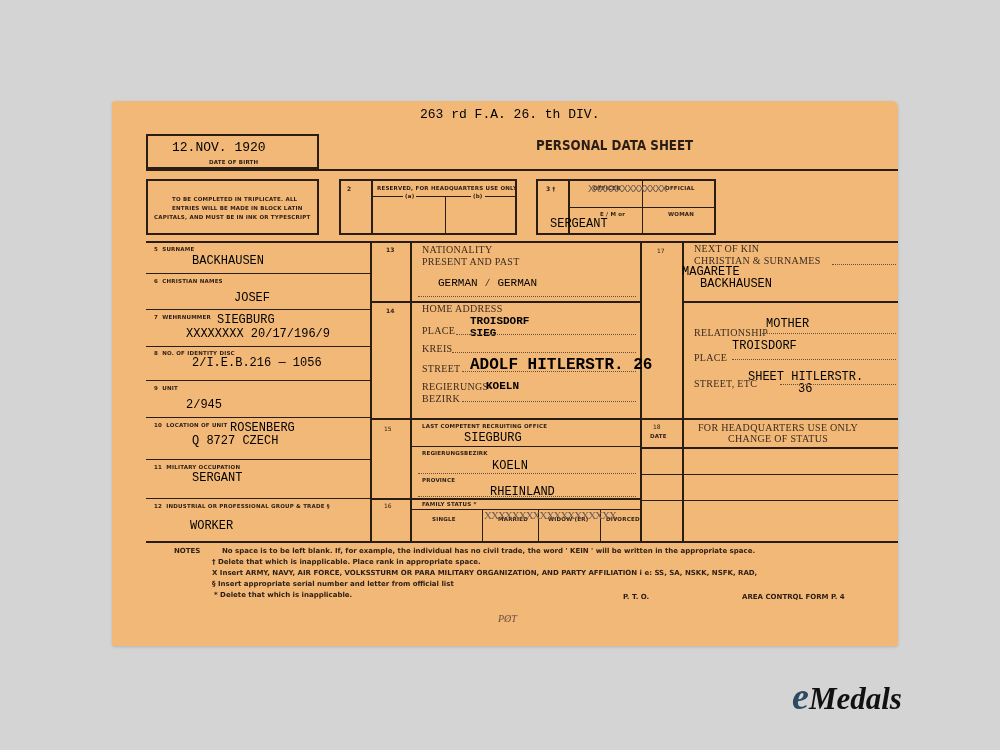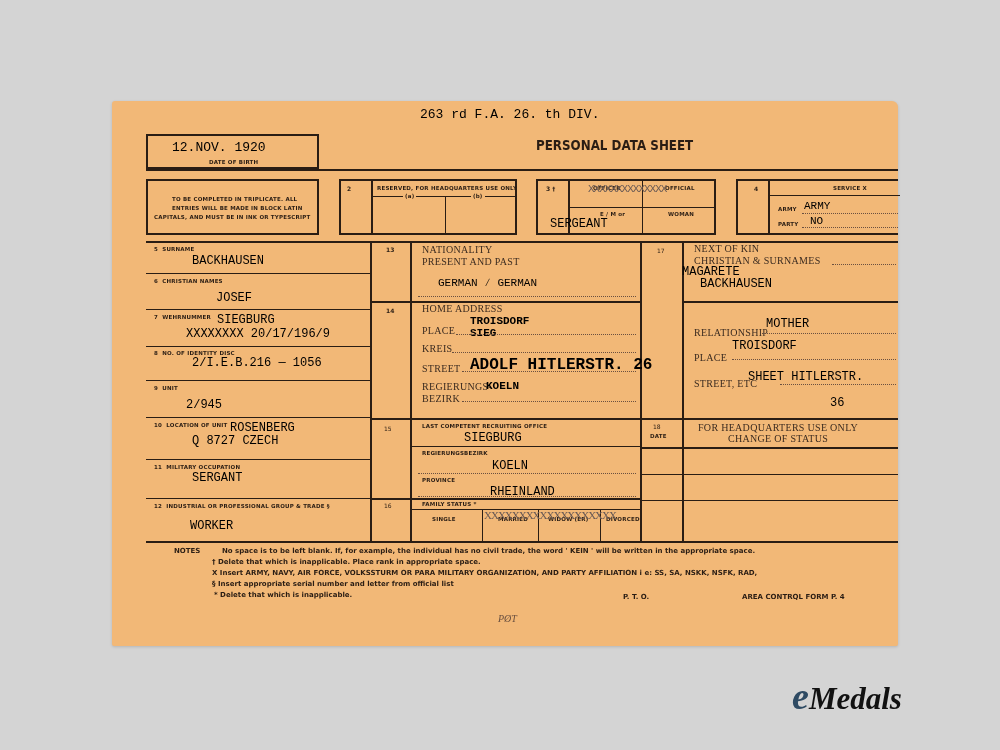--- a/index.html
+++ b/index.html
@@ -62,50 +62,38 @@
     <div class="vl thin" style="left:104px;top:0;height:52px;"></div>
     <div class="hl thin" style="left:32px;top:26px;width:144px;"></div>
     <div class="abs lbl" style="left:55px;top:4px;">OFFICER</div>
     <div class="abs lbl" style="left:127px;top:4px;">OFFICIAL</div>
     <div class="abs xx" style="left:50px;top:2px;">XXXXXXXXXXXXXX</div>
     <div class="abs lbl" style="left:62px;top:30px;">E / M or</div>
     <div class="abs lbl" style="left:130px;top:30px;">WOMAN</div>
     <div class="abs tw" style="left:12px;top:36px;">SERGEANT</div>
   </div>
 
-  <div class="box" style="left:624px;top:78px;width:162px;height:56px;border-right:none;">
-    <div class="abs num" style="left:16px;top:4px;">4</div>
-    <div class="vl" style="left:30px;top:0;height:52px;"></div>
-    <div class="abs lbl" style="left:95px;top:4px;">SERVICE X</div>
-    <div class="hl thin" style="left:32px;top:14px;width:130px;"></div>
-    <div class="abs lbl" style="left:40px;top:25px;">ARMY</div>
-    <div class="abs tw" style="left:66px;top:19px;font-size:11px;">ARMY</div>
-    <div class="dot" style="left:64px;top:32px;width:96px;"></div>
-    <div class="abs lbl" style="left:40px;top:40px;">PARTY</div>
-    <div class="abs tw" style="left:72px;top:34px;font-size:11px;">NO</div>
-    <div class="dot" style="left:64px;top:46px;width:96px;"></div>
-  </div>
 
   <div class="hl" style="left:34px;top:140px;width:752px;"></div>
   <div class="hl" style="left:34px;top:440px;width:752px;"></div>
 
   <div class="vl" style="left:258px;top:140px;height:300px;"></div>
   <div class="hl thin" style="left:34px;top:172px;width:224px;"></div>
   <div class="hl thin" style="left:34px;top:208px;width:224px;"></div>
   <div class="hl thin" style="left:34px;top:245px;width:224px;"></div>
   <div class="hl thin" style="left:34px;top:279px;width:224px;"></div>
   <div class="hl thin" style="left:34px;top:316px;width:224px;"></div>
   <div class="hl thin" style="left:34px;top:358px;width:224px;"></div>
   <div class="hl thin" style="left:34px;top:397px;width:224px;"></div>
 
   <div class="abs lbl" style="left:42px;top:145px;"><span>5</span>&nbsp;&nbsp;<span>SURNAME</span></div>
   <div class="abs tw" style="left:80px;top:153px;">BACKHAUSEN</div>
 
   <div class="abs lbl" style="left:42px;top:177px;"><span>6</span>&nbsp;&nbsp;<span>CHRISTIAN NAMES</span></div>
-  <div class="abs tw" style="left:104px;top:190px;text-align:right;">JOSEF</div>
+  <div class="abs tw" style="left:122px;top:190px;text-align:right;">JOSEF</div>
 
   <div class="abs lbl" style="left:42px;top:213px;"><span>7</span>&nbsp;&nbsp;<span>WEHRNUMMER</span></div>
   <div class="abs tw" style="left:105px;top:212px;">SIEGBURG</div>
   <div class="abs tw" style="left:74px;top:226px;">XXXXXXXX 20/17/196/9</div>
 
   <div class="abs lbl" style="left:42px;top:249px;"><span>8</span>&nbsp;&nbsp;<span>NO. OF IDENTITY DISC</span></div>
   <div class="abs tw" style="left:80px;top:255px;">2/I.E.B.216 — 1056</div>
 
   <div class="abs lbl" style="left:42px;top:284px;"><span>9</span>&nbsp;&nbsp;<span>UNIT</span></div>
   <div class="abs tw" style="left:74px;top:297px;">2/945</div>
@@ -186,21 +174,21 @@
   <div class="abs tw" style="left:588px;top:176px;">BACKHAUSEN</div>
 
   <div class="abs serif" style="left:582px;top:226px;">RELATIONSHIP</div>
   <div class="abs tw" style="left:654px;top:216px;">MOTHER</div>
   <div class="dot" style="left:650px;top:232px;width:134px;"></div>
   <div class="abs serif" style="left:582px;top:251px;">PLACE</div>
   <div class="abs tw" style="left:620px;top:238px;">TROISDORF</div>
   <div class="dot" style="left:620px;top:258px;width:164px;"></div>
   <div class="abs serif" style="left:582px;top:277px;">STREET, ETC</div>
   <div class="abs tw" style="left:636px;top:269px;">SHEET HITLERSTR.</div>
-  <div class="abs tw" style="left:718px;top:281px;margin-top:14px;">36</div>
+  <div class="abs tw" style="left:686px;top:281px;">36</div>
   <div class="dot" style="left:668px;top:283px;width:116px;"></div>
 
   <div class="abs num" style="left:541px;top:322px;font-weight:normal;">18</div>
   <div class="abs lbl" style="left:538px;top:332px;">DATE</div>
   <div class="abs serif" style="left:586px;top:321px;">FOR HEADQUARTERS USE ONLY</div>
   <div class="abs serif" style="left:616px;top:332px;">CHANGE OF STATUS</div>
 
   <div class="abs notes" style="left:62px;top:446px;">NOTES</div>
   <div class="abs notes" style="left:110px;top:446px;">No space is to be left blank. If, for example, the individual has no civil trade, the word ' KEIN ' will be written in the appropriate space.</div>
   <div class="abs notes" style="left:100px;top:457px;">† Delete that which is inapplicable. Place rank in appropriate space.</div>

